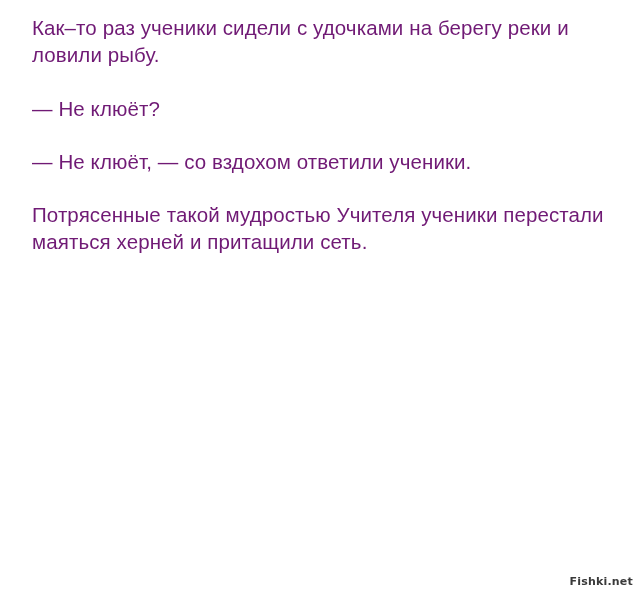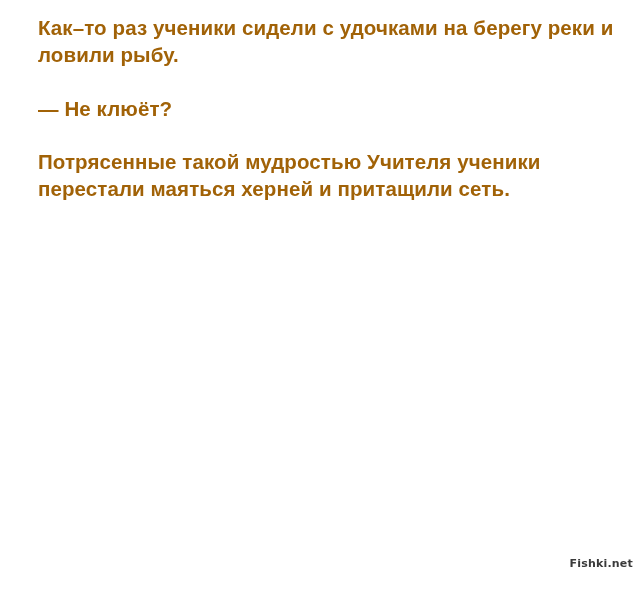--- a/index.html
+++ b/index.html
@@ -17,50 +17,51 @@
     position: relative;
     width: 640px;
     height: 589px;
     background: #ffffff;
     box-sizing: border-box;
     padding: 14px 24px 0 26px;
   }
   .para {
     font-size: 20.5px;
     line-height: 1.33;
-    font-weight: bold;
-    color: #a16207;
+    font-weight: normal;
+    color: #701a75;
     letter-spacing: 0.1px;
-    margin: 0 0 26px 12px;
+    margin: 0 0 26px 6px;
     max-width: 590px;
   }
   .para.last {
     margin-bottom: 0;
   }
   .watermark {
     position: absolute;
     right: 7px;
-    bottom: 19px;
+    bottom: 1px;
     font-size: 11px;
     font-weight: bold;
     color: #3a3a3a;
     font-family: "DejaVu Sans", sans-serif;
     letter-spacing: 0.2px;
     padding-left: 47px;
   }
 </style>
 </head>
 <body>
 
 <div class="page">
 
   <p class="para">Как–то раз ученики сидели с удочками на берегу реки и ловили рыбу.</p>
 
 
   <p class="para">— Не клюёт?</p>
 
+  <p class="para">— Не клюёт, — со вздохом ответили ученики.</p>
 
 
   <p class="para last">Потрясенные такой мудростью Учителя ученики перестали маяться херней и притащили сеть.</p>
 
   <div class="watermark">Fishki.net</div>
 
 </div>
 
 </body></html>

